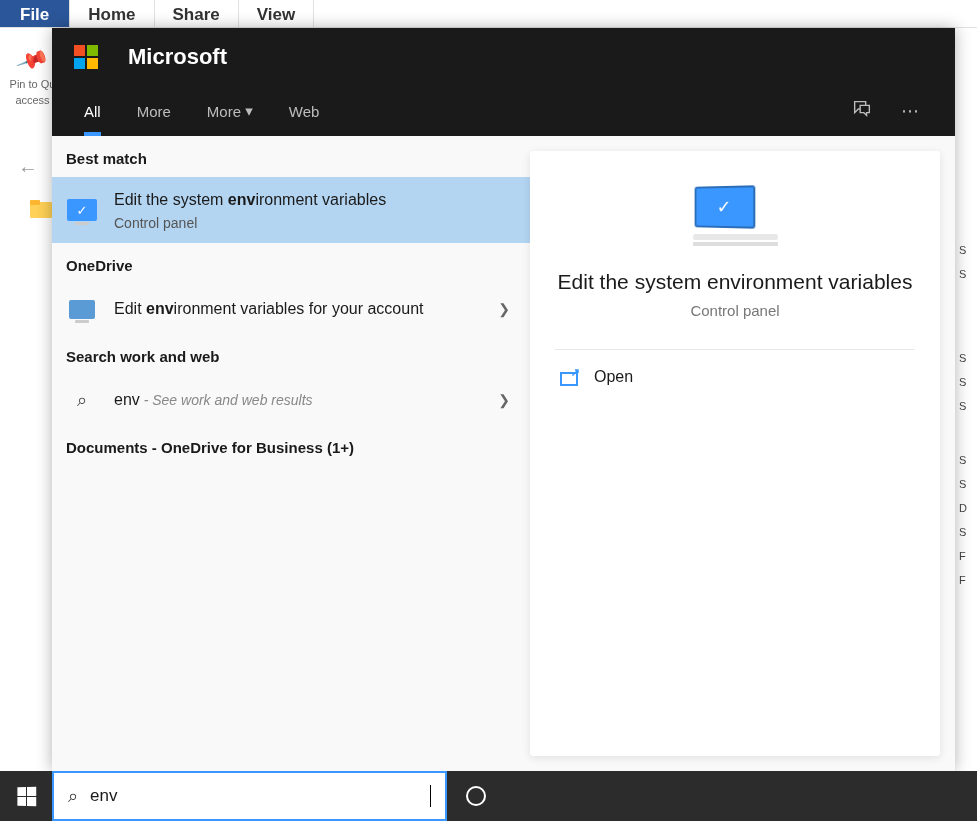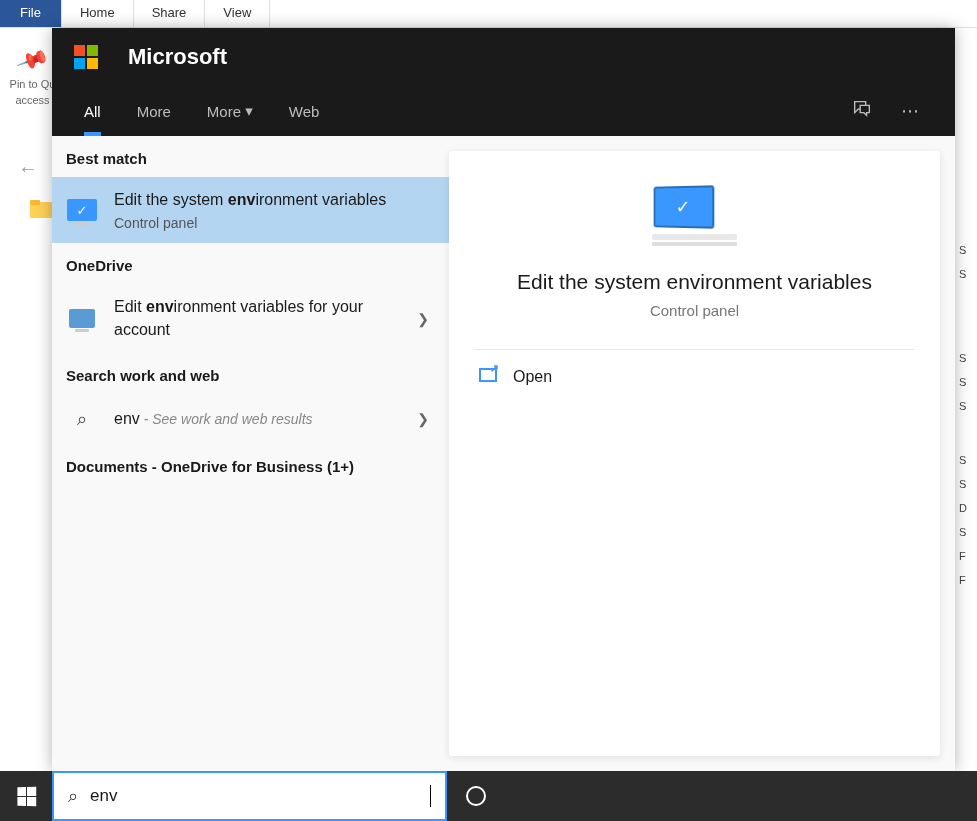--- a/index.html
+++ b/index.html
@@ -1,20 +1,20 @@
 <!DOCTYPE html>
 <html><head>
   <meta charset="utf-8">
   <style>
     * { margin: 0; padding: 0; box-sizing: border-box; font-family: 'Segoe UI', Tahoma, Geneva, Verdana, sans-serif; }
     body { width: 977px; height: 821px; overflow: hidden; position: relative; background: #fff; }
     
     
     .ribbon { display: flex; height: 28px; background: #fff; border-bottom: 1px solid #e1e1e1; }
-    .ribbon-tab { padding: 5px 18px; font-size: 13px; color: #333; cursor: pointer; border-right: 1px solid #e1e1e1; }
+    .ribbon-tab { padding: 5px 18px; font-size: 17px; color: #333; cursor: pointer; border-right: 1px solid #e1e1e1; font-weight: bold; }
     .ribbon-tab.file { background: #2b579a; color: #fff; padding: 5px 20px; }
     
     
     .quick-access { position: absolute; top: 28px; left: 0; width: 65px; padding-top: 20px; text-align: center; }
     .pin-icon { font-size: 22px; color: #5c5c5c; transform: rotate(25deg); display: inline-block; }
     .pin-text { font-size: 11px; color: #666; margin-top: 4px; }
     
     
     .back-nav { position: absolute; top: 155px; left: 18px; font-size: 20px; color: #999; }
     .bg-folders { position: absolute; top: 200px; left: 30px; }
@@ -41,21 +41,21 @@
     .filter-tab { padding: 0 18px; height: 100%; display: flex; align-items: center; font-size: 15px; cursor: pointer; position: relative; }
     .filter-tab.active { color: #fff; }
     .filter-tab.active::after { content: ''; position: absolute; bottom: 0; left: 18px; right: 18px; height: 4px; background: #3a97ff; }
     .filter-tab:first-child { padding-left: 10px; }
     .filter-tab:first-child.active::after { left: 10px; }
     .filter-spacer { flex: 1; }
     .filter-icon { padding: 0 14px; font-size: 18px; cursor: pointer; }
     
     
     .results-area { flex: 1; display: flex; background: #f9f9f9; overflow: hidden; }
-    .results-left { width: 397px; background: #f9f9f9; overflow-y: auto; }
+    .results-left { width: 478px; background: #f9f9f9; overflow-y: auto; }
     .results-right { flex: 1; background: #fff; margin: 15px 15px 15px 0; box-shadow: 0 2px 8px rgba(0,0,0,0.1); border-radius: 3px; display: flex; flex-direction: column; }
     
     .section-header { font-weight: 600; font-size: 15px; padding: 14px 14px 10px; color: #1a1a1a; }
     
     .result-item { display: flex; align-items: center; padding: 12px 14px; cursor: pointer; gap: 16px; }
     .result-item.selected { background: #b3d5f2; }
     
     .result-icon-box { width: 32px; height: 26px; flex-shrink: 0; display: flex; align-items: center; justify-content: center; }
     .monitor-icon { width: 30px; height: 22px; background: #3a97ff; border-radius: 2px; position: relative; display: flex; align-items: center; justify-content: center; }
     .monitor-icon::after { content: ''; position: absolute; bottom: -4px; left: 50%; transform: translateX(-50%); width: 14px; height: 3px; background: #ccc; border-radius: 1px; }
@@ -74,21 +74,21 @@
     .preview-hero { display: flex; flex-direction: column; align-items: center; padding: 35px 20px 30px; }
     .preview-monitor { position: relative; }
     .preview-screen { width: 62px; height: 42px; background: #3a97ff; border: 2px solid #2a6db8; border-radius: 3px; display: flex; align-items: center; justify-content: center; transform: perspective(200px) rotateY(-12deg); }
     .preview-check { color: #fff; font-size: 18px; }
     .preview-base { width: 85px; height: 6px; background: #e8e8e8; margin-top: 6px; border-radius: 2px; }
     .preview-kbd { width: 85px; height: 4px; background: #ddd; margin-top: 2px; border-radius: 1px; }
     .preview-title { font-size: 21px; color: #1a1a1a; margin-top: 24px; text-align: center; }
     .preview-sub { font-size: 15px; color: #777; margin-top: 8px; }
     
     .preview-divider { border-top: 1px solid #e8e8e8; margin: 0 25px; }
-    .preview-action { display: flex; align-items: flex-start; gap: 16px; padding: 18px 30px; cursor: pointer; }
+    .preview-action { display: flex; align-items: flex-end; gap: 16px; padding: 18px 30px; cursor: pointer; }
     .open-icon { width: 18px; height: 14px; border: 2px solid #3a97ff; position: relative; }
     .open-icon::after { content: '↗'; position: absolute; top: -8px; right: -4px; color: #3a97ff; font-size: 11px; font-weight: bold; }
     .preview-action-text { font-size: 16px; color: #1a1a1a; }
     
     
     .taskbar { position: absolute; bottom: 0; left: 0; right: 0; height: 50px; background: #2c2c2c; display: flex; align-items: center; }
     .start-btn { width: 52px; height: 50px; display: flex; align-items: center; justify-content: center; cursor: pointer; }
     .win-logo { display: grid; grid-template-columns: 9px 9px; grid-template-rows: 9px 9px; gap: 1px; transform: perspective(40px) rotateY(-8deg); }
     .win-logo div { background: #fff; }
     

